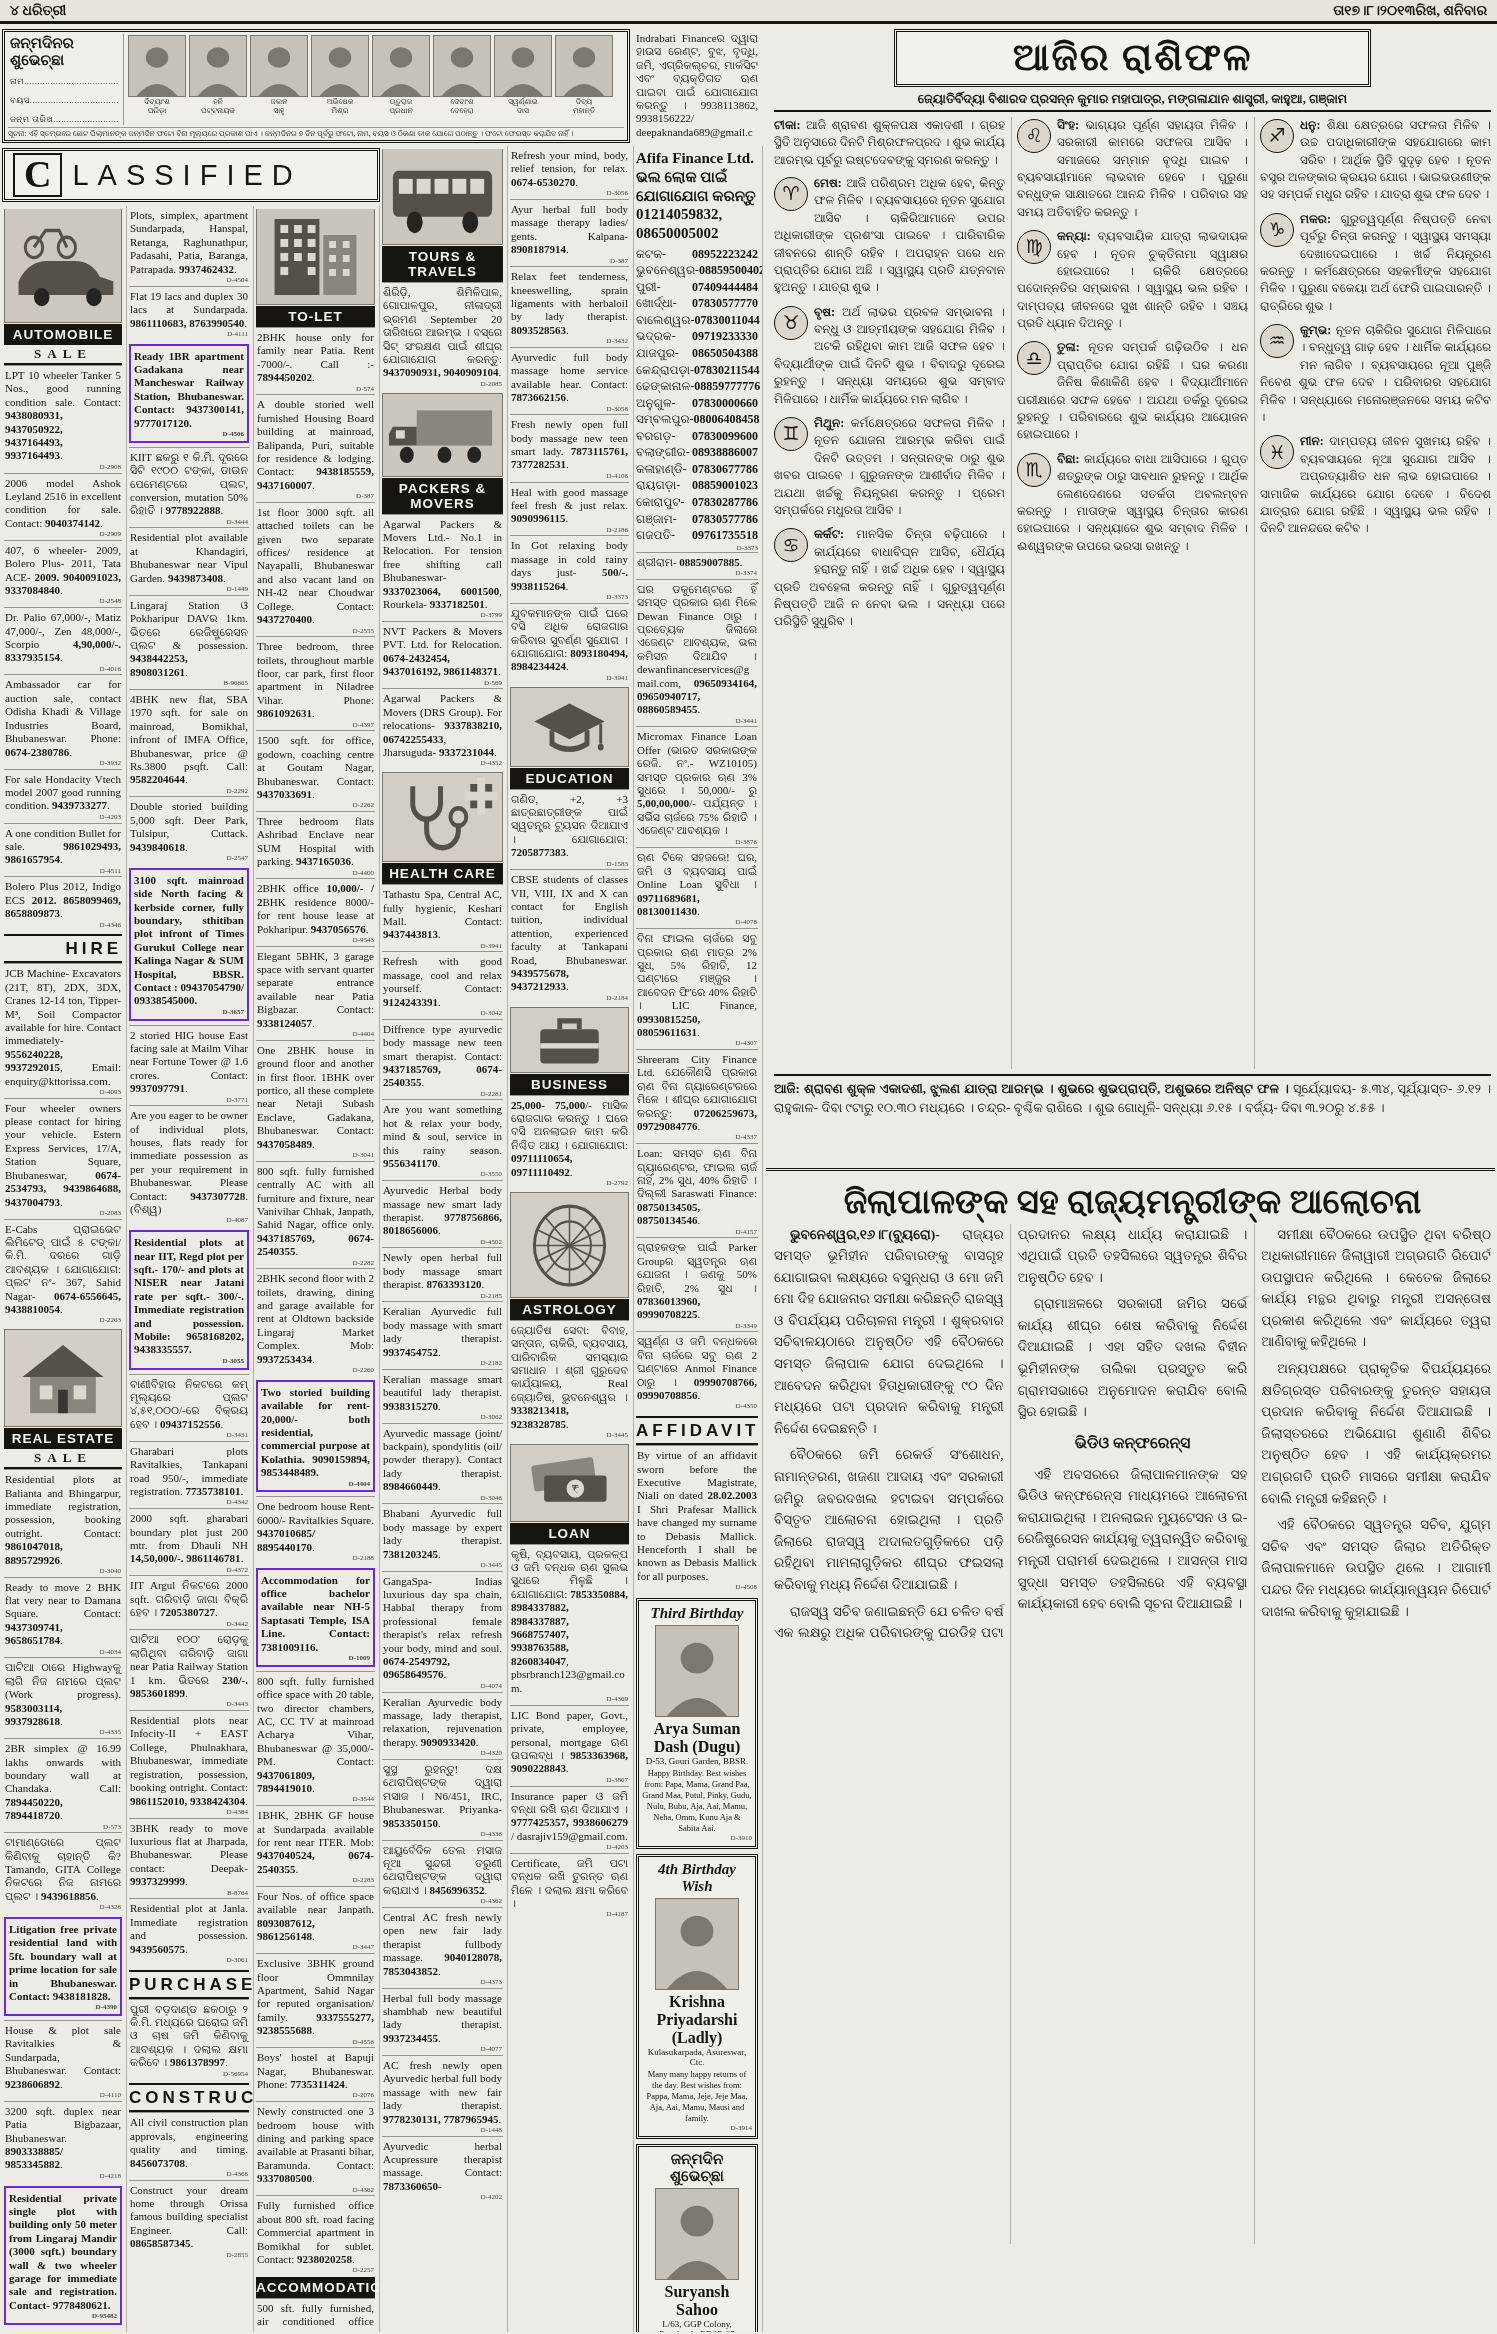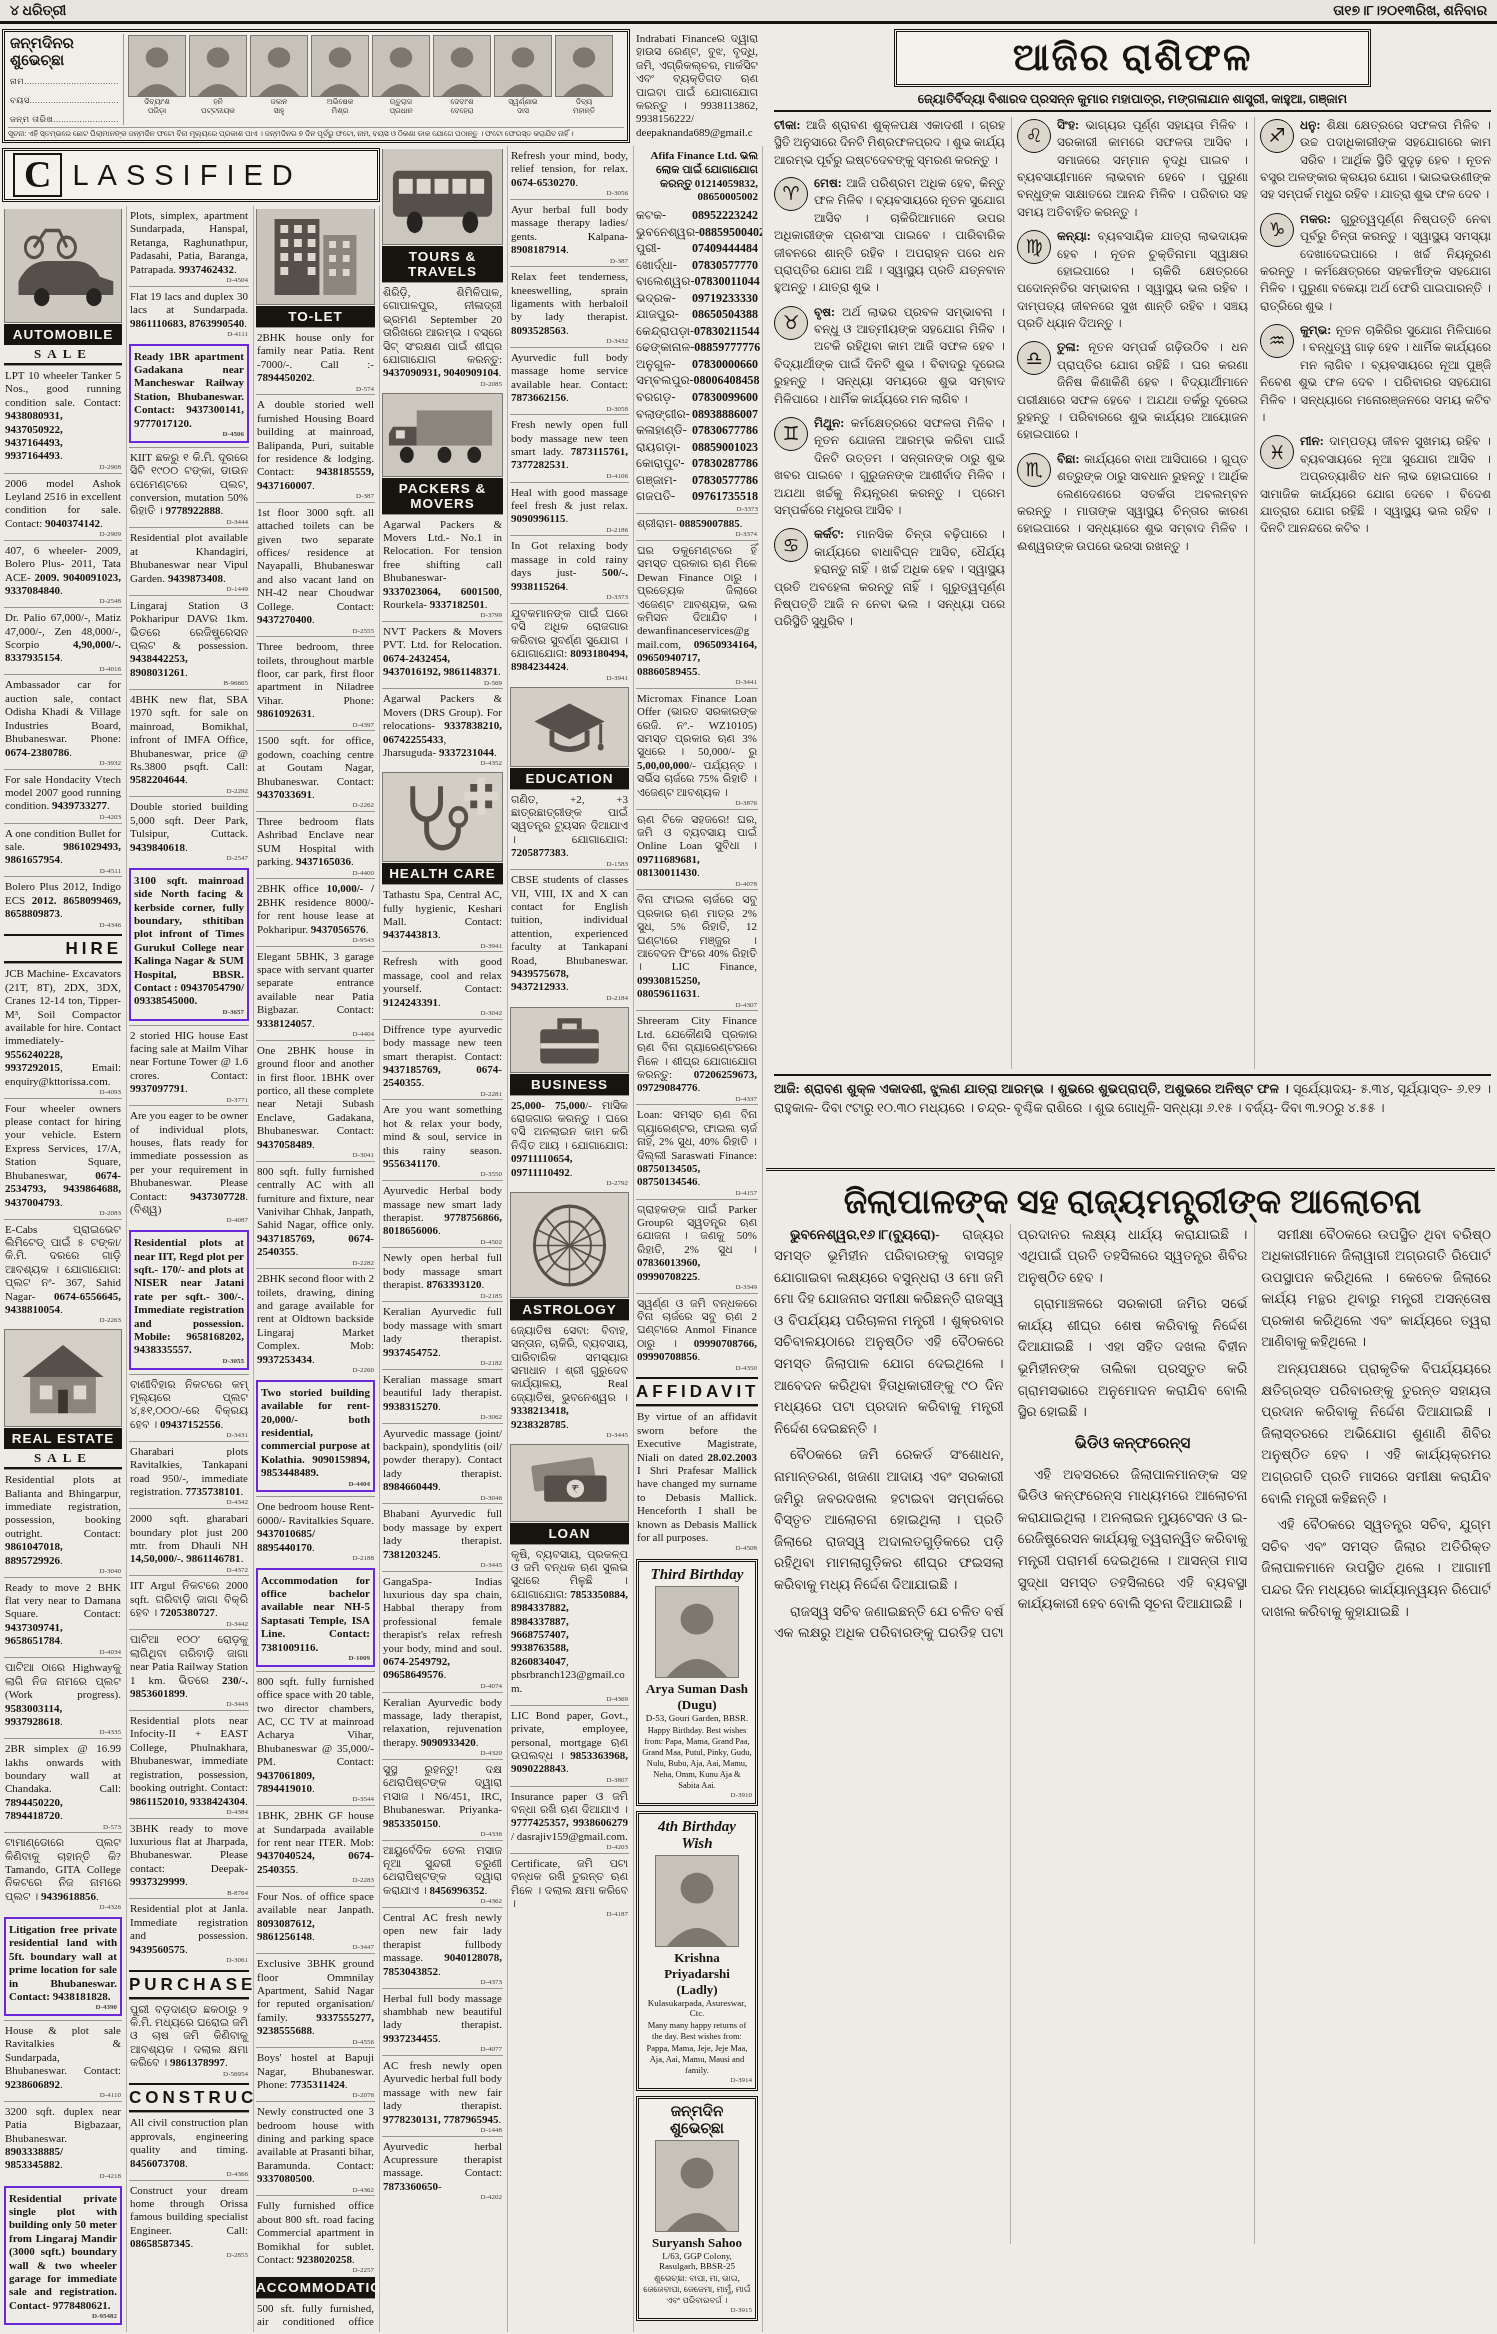--- a/index.html
+++ b/index.html
@@ -34,29 +34,29 @@
   .col > :first-child{border-top:none}
   .ad .code{display:block;text-align:right;font-size:7px;line-height:1.1;color:#45423c;margin-top:1px}
   .adbold{font-weight:bold;border:2px solid #6d28d9;padding:4px 3px 2px;margin:4px 0;text-align:justify}
   .sechead{background:#16140f;color:#f5f3ec;font-family:"Liberation Sans",sans-serif;font-weight:bold;text-align:center;font-size:13.5px;letter-spacing:1px;padding:3px 0;margin-top:1px}
   .bighead{font-family:"Liberation Sans",sans-serif;font-weight:bold;text-align:right;font-size:17px;letter-spacing:4px;padding:3px 0 2px;border-top:2.5px solid #16140f;border-bottom:2.5px solid #16140f;margin-top:4px}
   .subheadx{font-weight:bold;text-align:center;font-size:13px;letter-spacing:6px;border-bottom:2px solid #16140f;padding:1px 0}
   .ph{background:#c9c5bc;border:1px solid #7b766c;overflow:hidden;margin-top:3px}
   .ph svg{width:100%;height:100%;display:block}
   
   .phones{padding-top:2px}
-  .phones .pintro{font-size:11px;font-weight:bold;text-align:right;line-height:1.25;padding:1px 0 3px}
+  .phones .pintro{font-size:15px;font-weight:bold;text-align:left;line-height:1.25;padding:1px 0 3px}
   .phones .pr{display:flex;justify-content:space-between;font-size:12px;line-height:1.38;font-family:Liberation Serif, serif}
   .phones .code{display:block;text-align:right;font-size:7px;color:#45423c}
   
   .bdaybox{border:3px double #16140f;margin:5px 0;padding:4px 3px;text-align:center;background:#f1efe9}
   .bdaybox .btitle{font-weight:bold;font-size:15px}
   .bdaybox.third .btitle,.bdaybox.fourth .btitle{font-style:italic;font-family:"Liberation Serif",serif}
   .bdaybox .ph{height:92px;width:84px;margin:3px auto}
-  .bdaybox .bname{font-weight:bold;font-size:13px}
+  .bdaybox .bname{font-weight:bold;font-size:16px}
   .bdaybox .baddr{font-size:9px}
   .bdaybox .btext{font-size:8.5px;line-height:1.3;margin-top:2px}
   .bdaybox .code{display:block;text-align:right;font-size:7px;color:#45423c}
   
   .horo{position:absolute;left:766px;top:29px;width:729px;height:1134px;padding:0 4px 0 8px;overflow:hidden}
   .horo-headbox{border:3px double #16140f;padding:5px 0;margin:0 120px 5px;text-align:center;background:#f3f1eb}
   .horo-title{font-size:38px;font-weight:bold;letter-spacing:2px;line-height:1.1}
   .horo-sub{text-align:center;font-size:12.5px;font-weight:bold;border-bottom:2px solid #16140f;padding-bottom:3px;margin-bottom:5px}
   .horo-cols{column-count:3;column-gap:12px;column-rule:1px solid #b3afa5;height:952px;overflow:hidden;font-size:12px;line-height:1.45;text-align:justify}
   .hintro{margin-bottom:6px}

